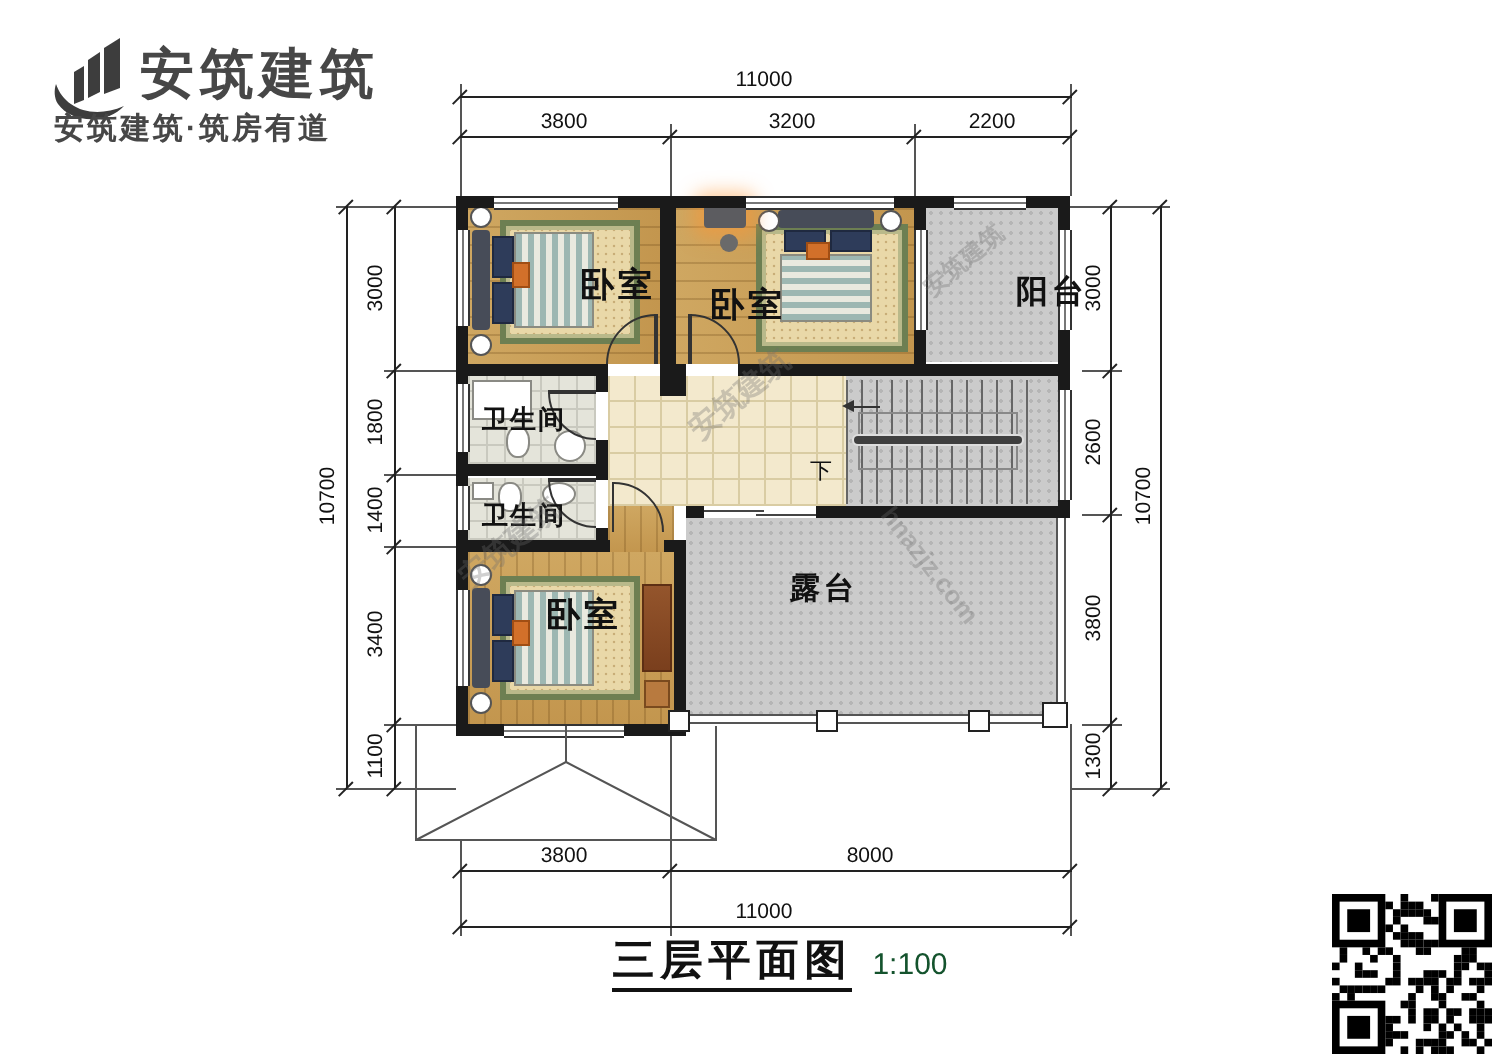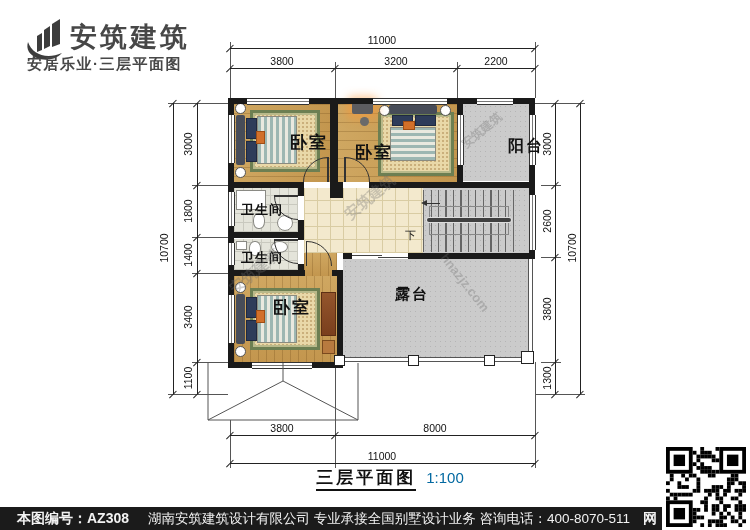--- a/index.html
+++ b/index.html
@@ -50,40 +50,40 @@
   .qarc.tr::before{left:0;bottom:0}
   
   .rlabel{font-weight:bold;color:#111;text-align:center;letter-spacing:2px;}
   .dl{background:var(--dim);}
   .ext{background:#555;}
   .tick{width:10px;height:1.3px;background:var(--dim);transform:rotate(-45deg);}
   .dimt{font-size:10.5px;color:#111;text-align:center;width:40px;height:12px;line-height:12px;}
   .rot{transform:rotate(-90deg);}
   .wm{color:rgba(110,110,110,.32);font-weight:bold;pointer-events:none;white-space:nowrap;}
   
-  .title-cn{font-size:17px;font-weight:bold;color:#111;border-bottom:2.5px solid #111;padding-bottom:2px;letter-spacing:3px;}
-  .title-scale{font-size:15px;color:#0369a1;margin-left:10px;}
+  .title-cn{font-size:21px;font-weight:bold;color:#111;border-bottom:2.5px solid #111;padding-bottom:2px;letter-spacing:3px;}
+  .title-scale{font-size:15px;color:#14532d;margin-left:10px;}
   .footer{background:var(--footer);color:#f2f2f2;}
   .f-txt{position:absolute;top:0;height:23px;line-height:23px;white-space:nowrap;}
 </style>
 </head>
 <body>
 
 <div class="sheet">
 
   <div class="abs" style="left:24px;top:16px;width:46px;height:48px;">
     <svg width="46" height="48" viewBox="0 0 46 48">
       <path d="M20 14 L26 10 L26 30 L20 33 Z" fill="#3d3d3d"></path>
       <path d="M28 8 L36 3 L36 28 L28 31 Z" fill="#3d3d3d"></path>
       <path d="M13 20 L18 17 L18 34 L13 36 Z" fill="#3d3d3d"></path>
       <path d="M4 26 C8 38 22 44 38 37 C30 46 12 46 5 36 C3 33 3 29 4 26 Z" fill="#3d3d3d"></path>
     </svg>
   </div>
   <div class="abs logo-name" style="left:70px;top:19px;">安筑建筑</div>
-  <div class="abs logo-tag" style="left:27px;top:55px;">安居乐业·三层平面图</div>
+  <div class="abs logo-tag" style="left:27px;top:55px;">安筑建筑·筑房有道</div>
 
   <div class="abs wood-h" style="left:234px;top:104px;width:96px;height:78px;"></div>
   <div class="abs wood-h" style="left:338px;top:104px;width:119px;height:78px;"></div>
   <div class="abs graytx" style="left:463px;top:104px;width:66px;height:77px;"></div>
   <div class="abs tile" style="left:234px;top:188px;width:64px;height:44px;"></div>
   <div class="abs tile" style="left:234px;top:239px;width:64px;height:31px;"></div>
   <div class="abs hallt" style="left:304px;top:188px;width:119px;height:65px;"></div>
   <div class="abs wood-v" style="left:304px;top:253px;width:33px;height:23px;"></div>
   <div class="abs graytx" style="left:423px;top:188px;width:94px;height:65px;"></div>
   <div class="abs graytx" style="left:517px;top:188px;width:12px;height:65px;"></div>
@@ -281,25 +281,20 @@
   <div class="abs dimt rot" style="left:527px;top:138px;">3000</div>
   <div class="abs dimt rot" style="left:527px;top:215px;">2600</div>
   <div class="abs dimt rot" style="left:527px;top:303px;">3800</div>
   <div class="abs dimt rot" style="left:527px;top:372px;">1300</div>
   <div class="abs dimt rot" style="left:552px;top:242px;">10700</div>
 
   <div class="abs" style="left:275px;top:466px;width:230px;text-align:center;">
     <span class="title-cn">三层平面图</span><span class="title-scale">1:100</span>
   </div>
 
-  <div class="abs footer" style="left:0;top:507px;width:750px;height:23px;">
-    <div class="f-txt" style="left:17px;font-size:14px;font-weight:bold;">本图编号：AZ308</div>
-    <div class="f-txt" style="left:148px;font-size:13.5px;">湖南安筑建筑设计有限公司  专业承接全国别墅设计业务  咨询电话：400-8070-511</div>
-    <div class="f-txt" style="left:643px;font-size:14px;font-weight:bold;">网</div>
-  </div>
 
   <div class="abs" style="left:662px;top:443px;width:88px;height:87px;background:#fff;">
     <svg id="qr" width="80" height="80" style="position:absolute;left:4px;top:4px;">
         <rect x="34.285714285714285" y="0" width="3.8095238095238093" height="3.8095238095238093" fill="#000"></rect>
         <rect x="49.52380952380952" y="0" width="3.8095238095238093" height="3.8095238095238093" fill="#000"></rect>
         <rect x="26.666666666666664" y="3.8095238095238093" width="3.8095238095238093" height="3.8095238095238093" fill="#000"></rect>
         <rect x="34.285714285714285" y="3.8095238095238093" width="3.8095238095238093" height="3.8095238095238093" fill="#000"></rect>
         <rect x="38.095238095238095" y="3.8095238095238093" width="3.8095238095238093" height="3.8095238095238093" fill="#000"></rect>
         <rect x="41.904761904761905" y="3.8095238095238093" width="3.8095238095238093" height="3.8095238095238093" fill="#000"></rect>
         <rect x="30.476190476190474" y="7.619047619047619" width="3.8095238095238093" height="3.8095238095238093" fill="#000"></rect>

